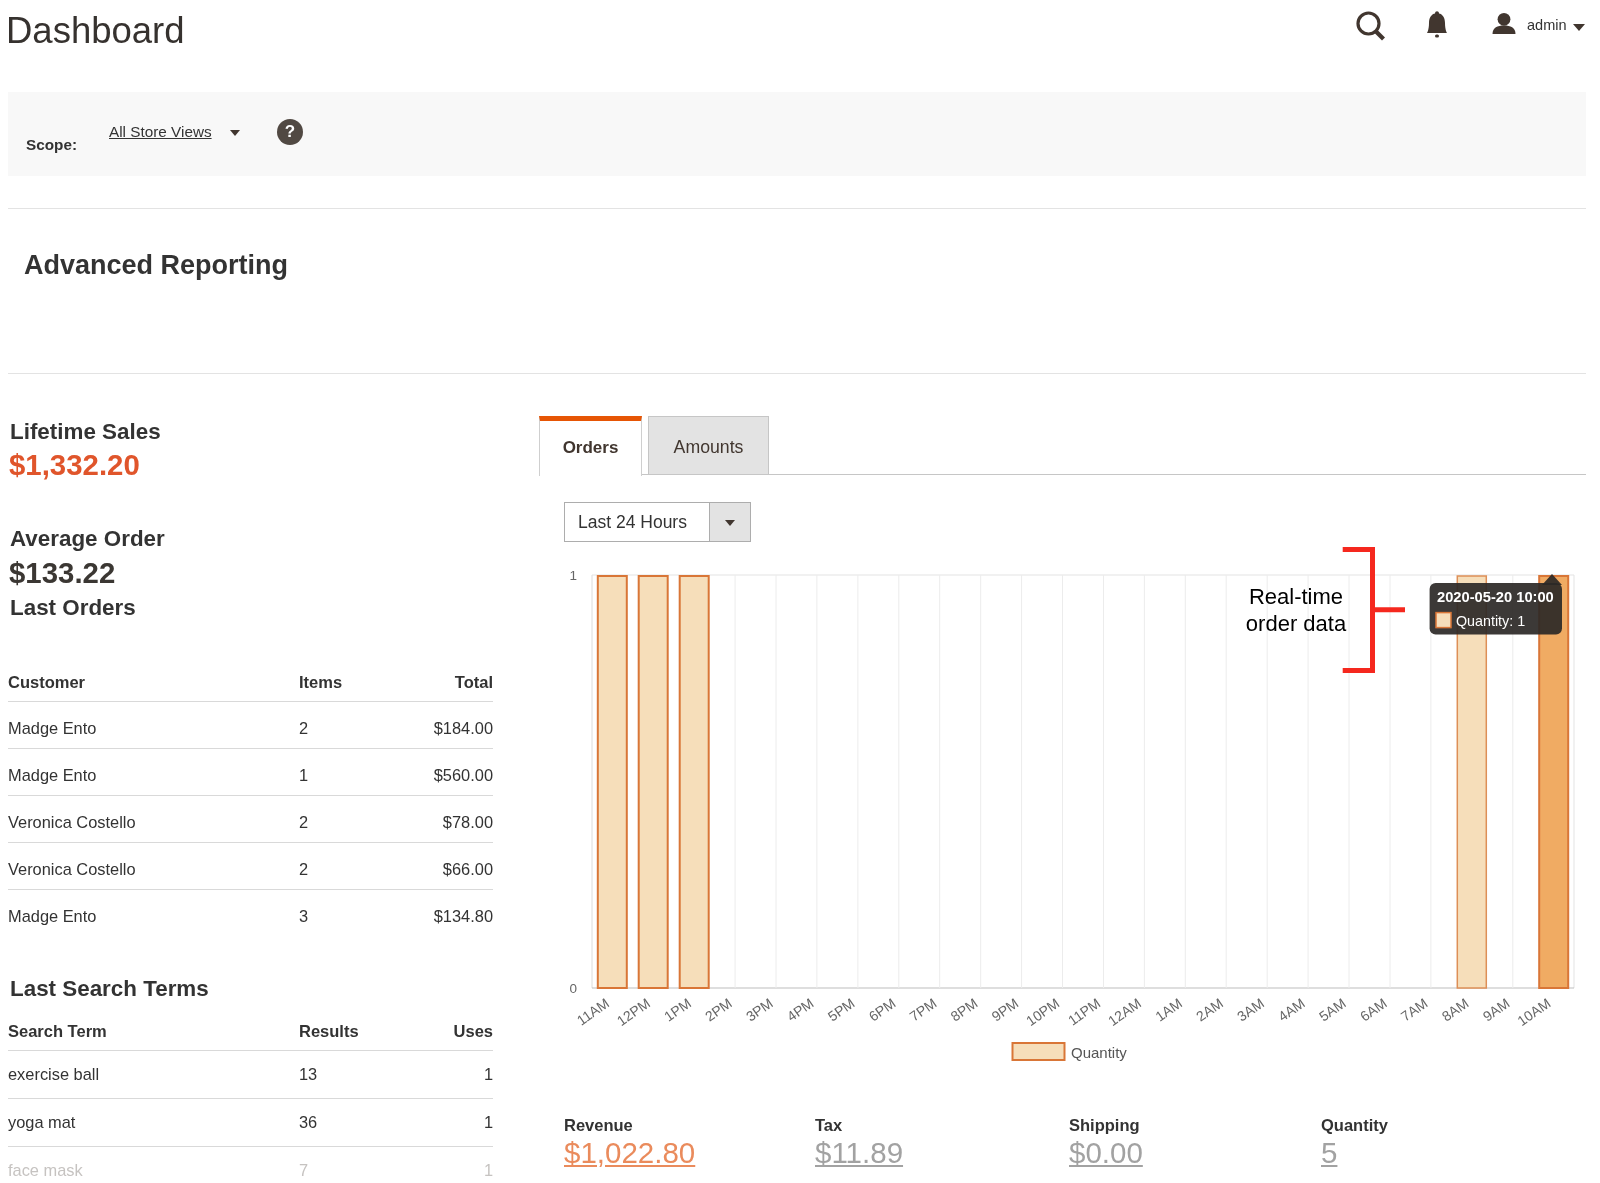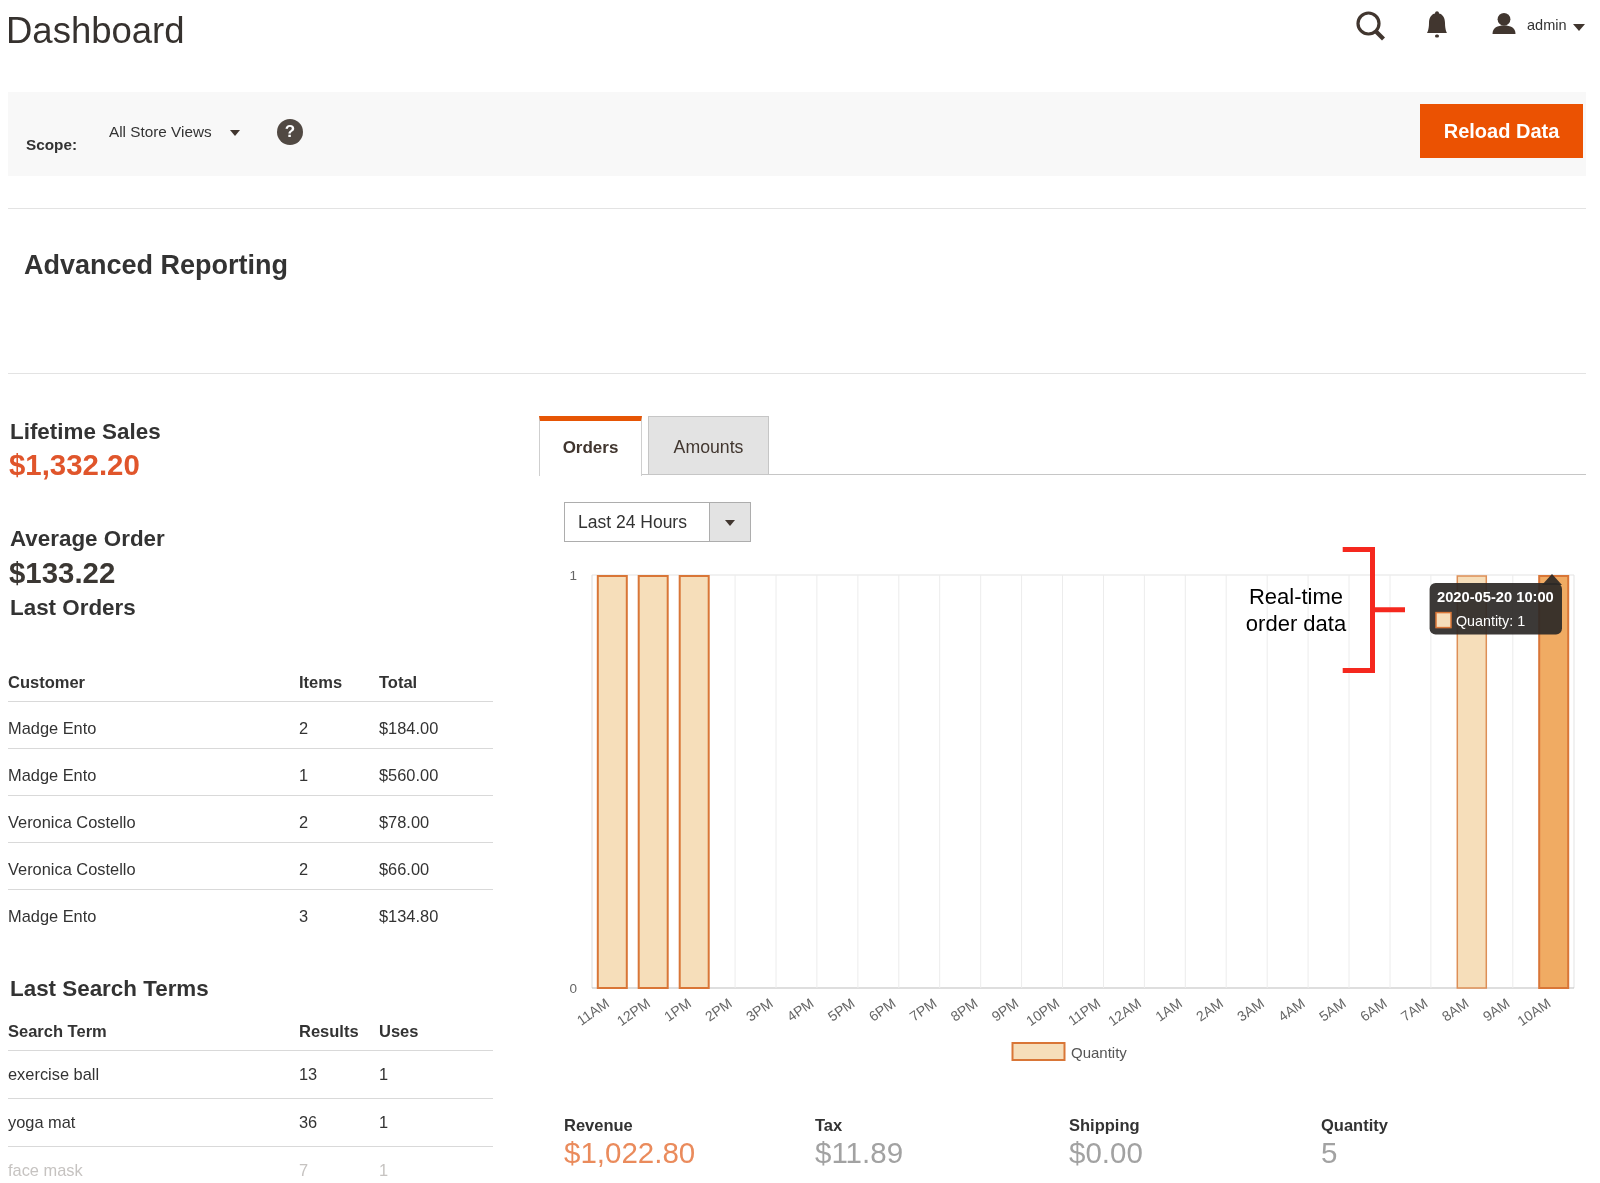--- a/index.html
+++ b/index.html
@@ -6,21 +6,21 @@
 html,body { width:1600px; height:1183px; background:#fff; overflow:hidden;
   font-family:"Liberation Sans", sans-serif; }
 #page { position:relative; width:1600px; height:1183px; background:#fff; }
 .abs { position:absolute; }
 h1.title { left:6px; top:10px; font-size:36.5px; font-weight:400; color:#36322f; }
 .hline { position:absolute; height:1px; background:#e3e3e3; }
 
 
 #scopebar { left:8px; top:92px; width:1578px; height:84px; background:#f8f8f8; }
 #scopebar .lbl { position:absolute; left:18px; top:122px; font-size:15.3px; font-weight:700; color:#333; }
-#scopebar .val { position:absolute; left:101px; top:122px; font-size:15.3px; color:#333; }
+#scopebar .val { position:absolute; left:101px; top:122px; font-size:15.3px; color:#333;text-decoration:underline; }
 #scopebar .caret { position:absolute; left:222px; top:127px; width:0; height:0;
   border-left:5.5px solid transparent; border-right:5.5px solid transparent; border-top:6.5px solid #41362f; }
 #scopebar .help { position:absolute; left:269px; top:118px; width:26px; height:26px; border-radius:50%;
   background:#514943; color:#fff; font-size:17px; font-weight:700; text-align:center; line-height:25px; }
 #reload { left:1420px; top:104px; width:163px; height:54px; background:#eb5202; color:#fff;
   font-size:20px; font-weight:700; text-align:center; line-height:54px; }
 
 
 #ar-h { left:24px; top:250px; font-size:27px; font-weight:700; color:#333; }
 #ar-p { left:10px; top:294px; width:1237px; font-size:18.2px; line-height:27.5px; color:#333; }
@@ -31,41 +31,41 @@
 
 .h2 { font-size:22.4px; font-weight:700; color:#333; }
 .bigval { font-size:29.4px; font-weight:700; }
 
 table.dash { border-collapse:collapse; table-layout:fixed; }
 table.dash th { font-size:16.5px; font-weight:700; color:#333; }
 table.dash td { font-size:16.4px; color:#333; }
 #t1 td { padding-top:7px; }
 table.dash th, table.dash td { border-bottom:1px solid #d9d9d9; }
 table.dash .c2 { text-align:left; }
-table.dash .c3 { text-align:left; }
+table.dash .c3 { text-align:right; }
 table.dash tr.last td { border-bottom:none; }
 
 
 #tab-orders { left:539px; top:416px; width:103px; height:60px; background:#fff;
   border-top:5px solid #e65505; border-left:1px solid #cfcfcf; border-right:1px solid #cfcfcf;
   text-align:center; font-size:17px; font-weight:600; color:#41362f; line-height:53px; }
 #tab-amounts { left:648px; top:416px; width:121px; height:59px; background:#e3e3e3;
   border:1px solid #c6c6c6; text-align:center; font-size:17.7px; color:#41362f; line-height:61px; }
 #tabline { left:642px; top:474px; width:944px; height:1px; background:#c6c6c6; }
 
 
 #sel { left:564px; top:502px; width:187px; height:40px; border:1px solid #adadad; background:#fff; }
 #sel .txt { position:absolute; left:13px; top:9px; font-size:17.5px; color:#333; }
 #sel .dd { position:absolute; right:0; top:0; width:41px; height:38px; background:#e3e3e3; border-left:1px solid #adadad; }
 #sel .dd:after { content:""; position:absolute; left:15px; top:17px; width:0; height:0;
   border-left:5.5px solid transparent; border-right:5.5px solid transparent; border-top:6.5px solid #41362f; }
 
 
 .mlabel { font-size:16.5px; font-weight:700; color:#333; }
-.mval { font-size:29.5px; font-weight:400; color:#a2a2a2; }
+.mval { font-size:29.5px; font-weight:400; color:#a2a2a2;text-decoration:underline; }
 </style>
 </head>
 <body>
 <div id="page">
   <h1 class="abs title">Dashboard</h1>
 
   <svg class="abs" style="left:1352px; top:8px;" width="240" height="36" viewBox="0 0 240 36">
     <circle cx="16.5" cy="15.5" r="10.5" fill="none" stroke="#41362f" stroke-width="3.2"></circle>
     <line x1="24" y1="23.5" x2="31.5" y2="31" stroke="#41362f" stroke-width="4.2"></line>
     <g transform="translate(-9,0)">
@@ -77,21 +77,20 @@
   </svg>
   <div class="abs" style="left:1527px; top:17px; font-size:14.5px; color:#333;">admin</div>
   <div class="abs" style="left:1573px; top:24px; width:0; height:0; border-left:6px solid transparent; border-right:6px solid transparent; border-top:7px solid #41362f;"></div>
 
   <div class="abs" id="scopebar">
     <span class="lbl" style="top:44px;">Scope:</span>
     <span class="val" style="top:31px;">All Store Views</span>
     <span class="caret" style="top:38px;"></span>
     <span class="help" style="top:27px;">?</span>
   </div>
-  <div class="abs" id="reload">Reload Data</div>
 
   <div class="hline" style="left:8px; top:208px; width:1578px;"></div>
   <div class="abs" id="ar-h">Advanced Reporting</div>
   <div class="hline" style="left:8px; top:373px; width:1578px;"></div>
 
   <div class="abs h2" style="left:10px; top:419px;">Lifetime Sales</div>
   <div class="abs bigval" style="left:9px; top:448px; color:#e0552b;">$1,332.20</div>
   <div class="abs h2" style="left:10px; top:526px;">Average Order</div>
   <div class="abs bigval" style="left:9px; top:556px; color:#3b3733;text-align:center;">$133.22</div>
 

